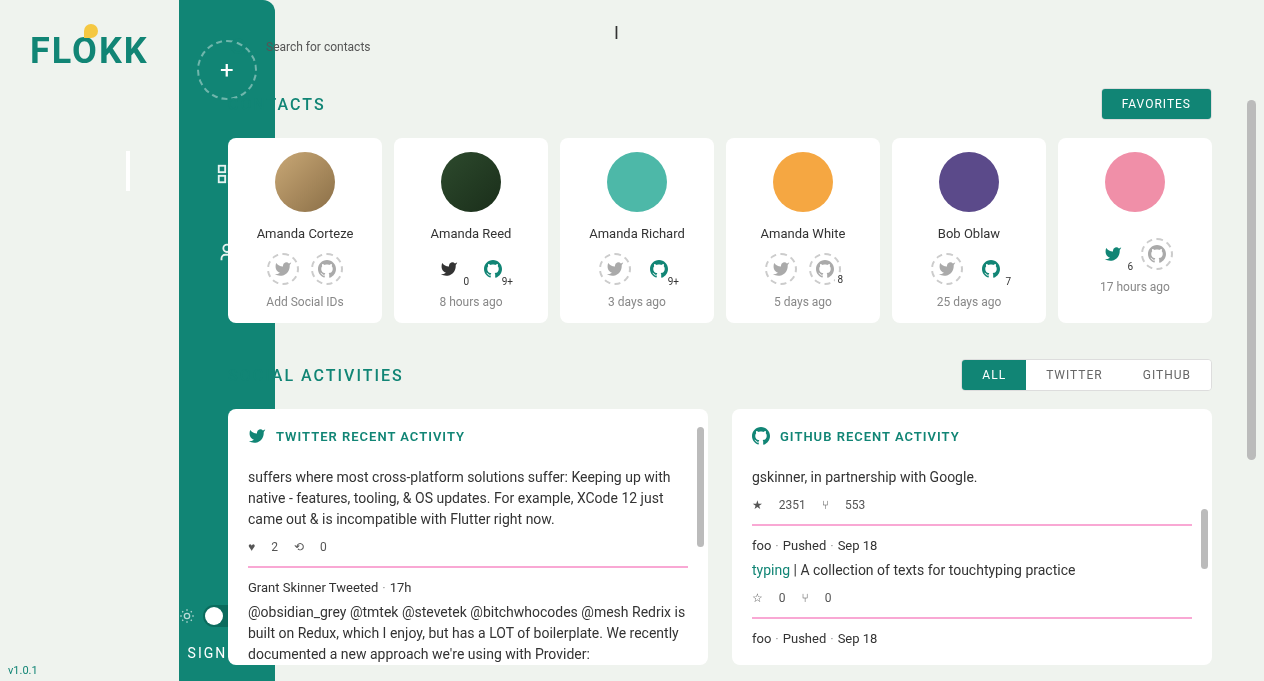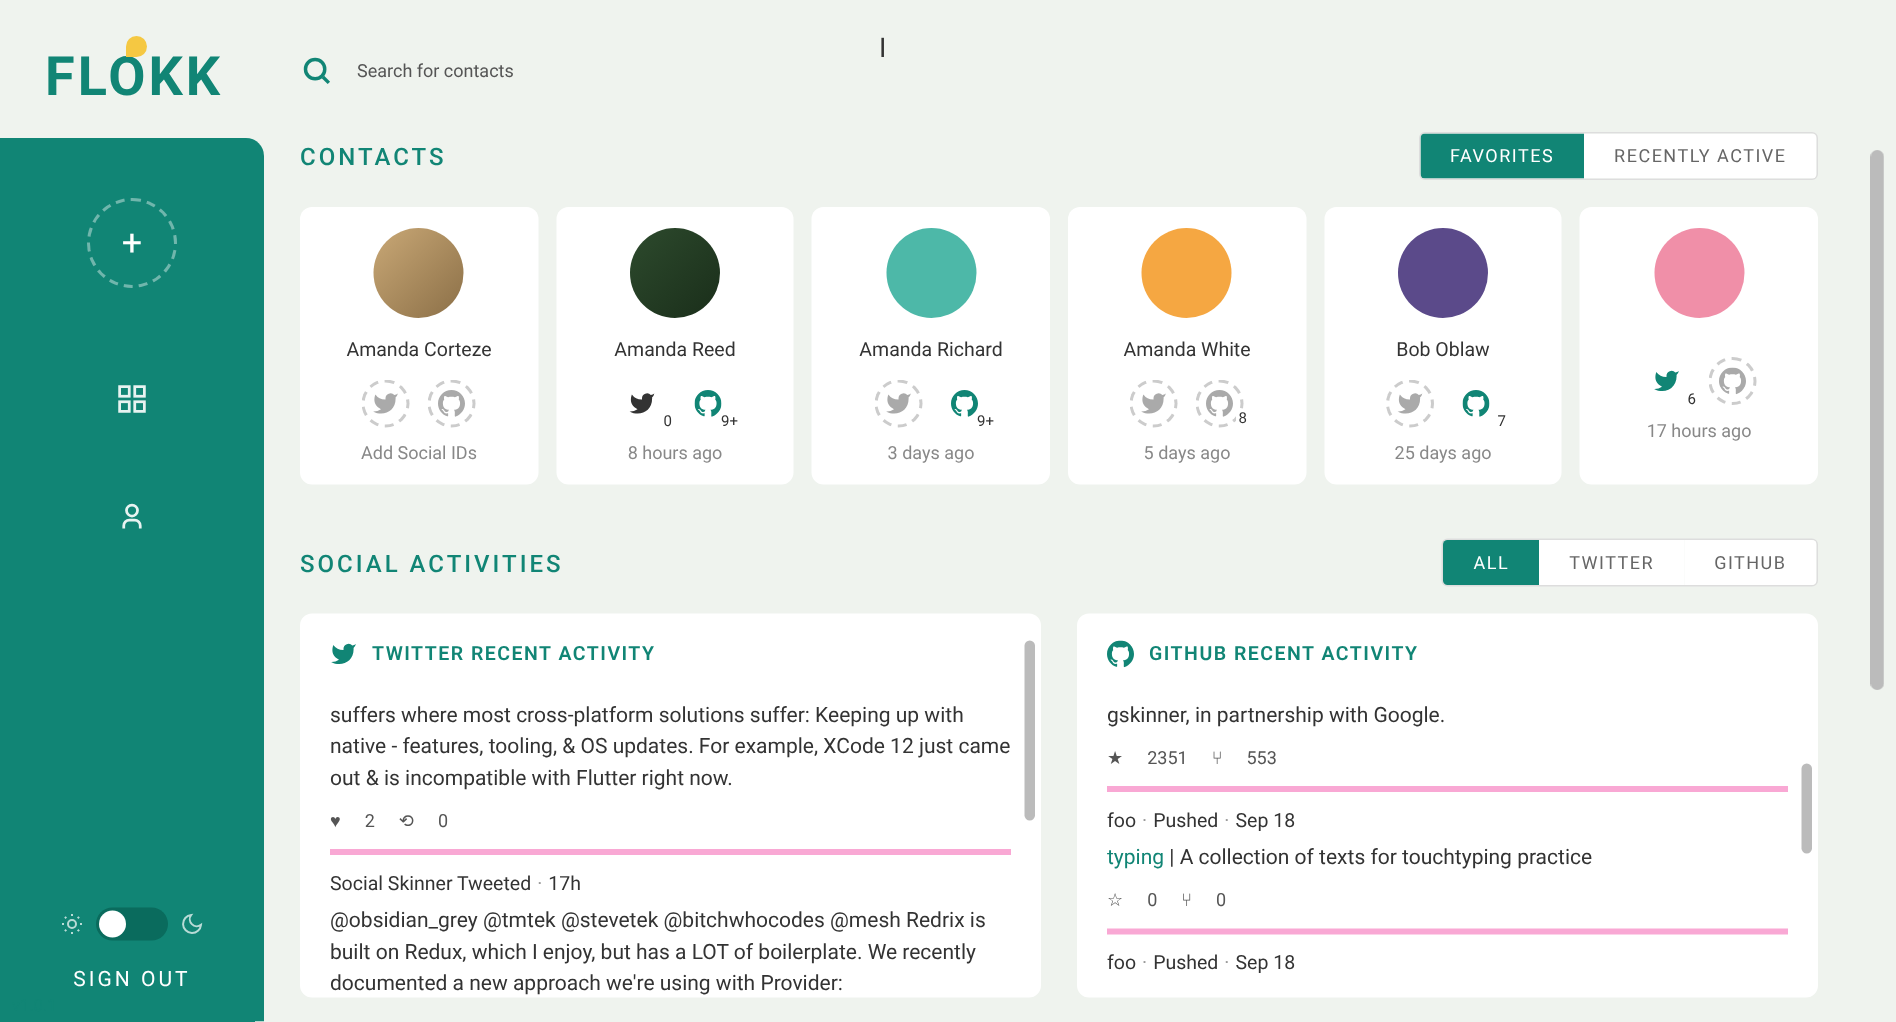--- a/index.html
+++ b/index.html
@@ -1,18 +1,18 @@
 <!DOCTYPE html>
 <html><head>
 <meta charset="utf-8">
 <style>
 *{box-sizing:border-box;margin:0;padding:0;font-family:-apple-system,BlinkMacSystemFont,"Segoe UI",Roboto,sans-serif}
 body{background:#eff3ee;overflow:hidden}
 .app{display:flex;height:681px;width:1264px}
-.sidebar{width:176px;background:#eff3ee;display:flex;flex-direction:column;position:relative}
+.sidebar{width:204px;background:#eff3ee;display:flex;flex-direction:row;position:relative}
 .logo{color:#118575;font-size:36px;font-weight:700;padding:30px 30px 20px;letter-spacing:2px;position:relative}
 .logo-accent{position:absolute;top:24px;left:84px;width:14px;height:14px;background:#f5c842;border-radius:50% 50% 50% 0}
 .side-nav{background:#118575;border-radius:0 12px 0 0;flex:1;display:flex;flex-direction:column;align-items:center;padding-top:40px;position:relative}
 .add-btn{width:60px;height:60px;border:2px dashed rgba(255,255,255,0.4);border-radius:50%;display:flex;align-items:center;justify-content:center;color:#fff;font-size:24px;cursor:pointer}
 .nav-icons{margin-top:55px;display:flex;flex-direction:column;gap:40px;align-items:center}
 .nav-icon{color:rgba(255,255,255,0.9);cursor:pointer;padding:8px}
 .nav-icon.active{position:relative}
 .nav-icon.active::before{content:"";position:absolute;left:-82px;top:-4px;width:4px;height:40px;background:#fff}
 .bottom-controls{margin-top:auto;padding:20px 0;display:flex;flex-direction:column;align-items:center;gap:18px;width:100%}
 .theme-row{display:flex;align-items:center;gap:8px}
@@ -39,21 +39,21 @@
 .contact-name{font-size:13px;color:#333;margin-bottom:12px;text-align:center}
 .social-row{display:flex;gap:12px;margin-bottom:10px;align-items:center}
 .social-badge{position:relative;width:32px;height:32px;border:2px dashed #ccc;border-radius:50%;display:flex;align-items:center;justify-content:center;color:#aaa}
 .social-badge.filled{border:none}
 .badge-count{position:absolute;bottom:-2px;right:-6px;font-size:10px;color:#333;background:#fff;padding:0 2px}
 .contact-meta{font-size:12px;color:#888}
 .activities{display:flex;gap:24px}
 .activity-panel{background:#fff;border-radius:8px;flex:1;padding:18px 20px;position:relative;height:256px;overflow:hidden}
 .activity-head{display:flex;align-items:center;gap:10px;color:#118575;font-size:13px;letter-spacing:1px;font-weight:600;margin-bottom:12px}
 .activity-body{font-size:14px;color:#333;line-height:1.5}
-.activity-item{padding:10px 0;border-bottom:4px solid #f9a8d4}
+.activity-item{padding:10px 0;border-bottom:2px solid #f9a8d4}
 .stats{display:flex;gap:16px;margin-top:8px;font-size:12px;color:#555;align-items:center}
 .meta-line{font-size:13px;color:#333;margin-bottom:4px}
 .meta-line .author{font-weight:400}
 .meta-line .sep{color:#999;margin:0 4px}
 .link{color:#118575}
 .panel-scroll{position:absolute;right:4px;top:18px;width:7px;height:120px;background:#bbb;border-radius:4px}
 .panel-scroll2{position:absolute;right:4px;top:100px;width:7px;height:60px;background:#bbb;border-radius:4px}
 .main-scroll{position:absolute;right:8px;top:100px;width:9px;height:360px;background:#bbb;border-radius:5px}
 svg{display:block}
 .av-photo1{background:linear-gradient(135deg,#c9a876,#8b6f47)}
@@ -123,21 +123,20 @@
       </span>
       <input class="search-input" placeholder="Search for contacts" style="">
       <span class="cursor">I</span>
     </div>
 
     <div class="content">
       <div class="section-head">
         <div class="section-title">CONTACTS</div>
         <div class="tabs">
           <div class="tab active">FAVORITES</div>
-          <div class="tab">RECENTLY ACTIVE</div>
         </div>
       </div>
 
       <div class="contacts-row" id="contacts-row">
           <div class="contact-card">
             <div class="avatar av-photo1"></div>
             <div class="contact-name">Amanda Corteze</div>
             <div class="social-row">
               <div class="social-badge" style="color:#aaa">
                 <svg width="18" height="18" viewBox="0 0 24 24" fill="currentColor">
@@ -269,21 +268,21 @@
               <div>suffers where most cross-platform solutions suffer: Keeping up with native - features, tooling, &amp; OS updates. For example, XCode 12 just came out &amp; is incompatible with Flutter right now.</div>
               <div class="stats">
                 <span>♥</span>
                   <span>2</span>
                 <span>⟲</span>
                   <span>0</span>
               </div>
             </div>
             <div class="activity-item" style="border:none">
               <div class="meta-line">
-                <span class="author">Social Skinner</span>
+                <span class="author">Grant Skinner</span>
                 <span>Tweeted</span><span class="sep">·</span><span>17h</span>
               </div>
               <div>@obsidian_grey @tmtek @stevetek @bitchwhocodes @mesh Redrix is built on Redux, which I enjoy, but has a LOT of boilerplate. We recently documented a new approach we're using with Provider:</div>
             </div>
           </div>
           <div class="panel-scroll"></div>
         </div>
 
         <div class="activity-panel">
           <div class="activity-head">

